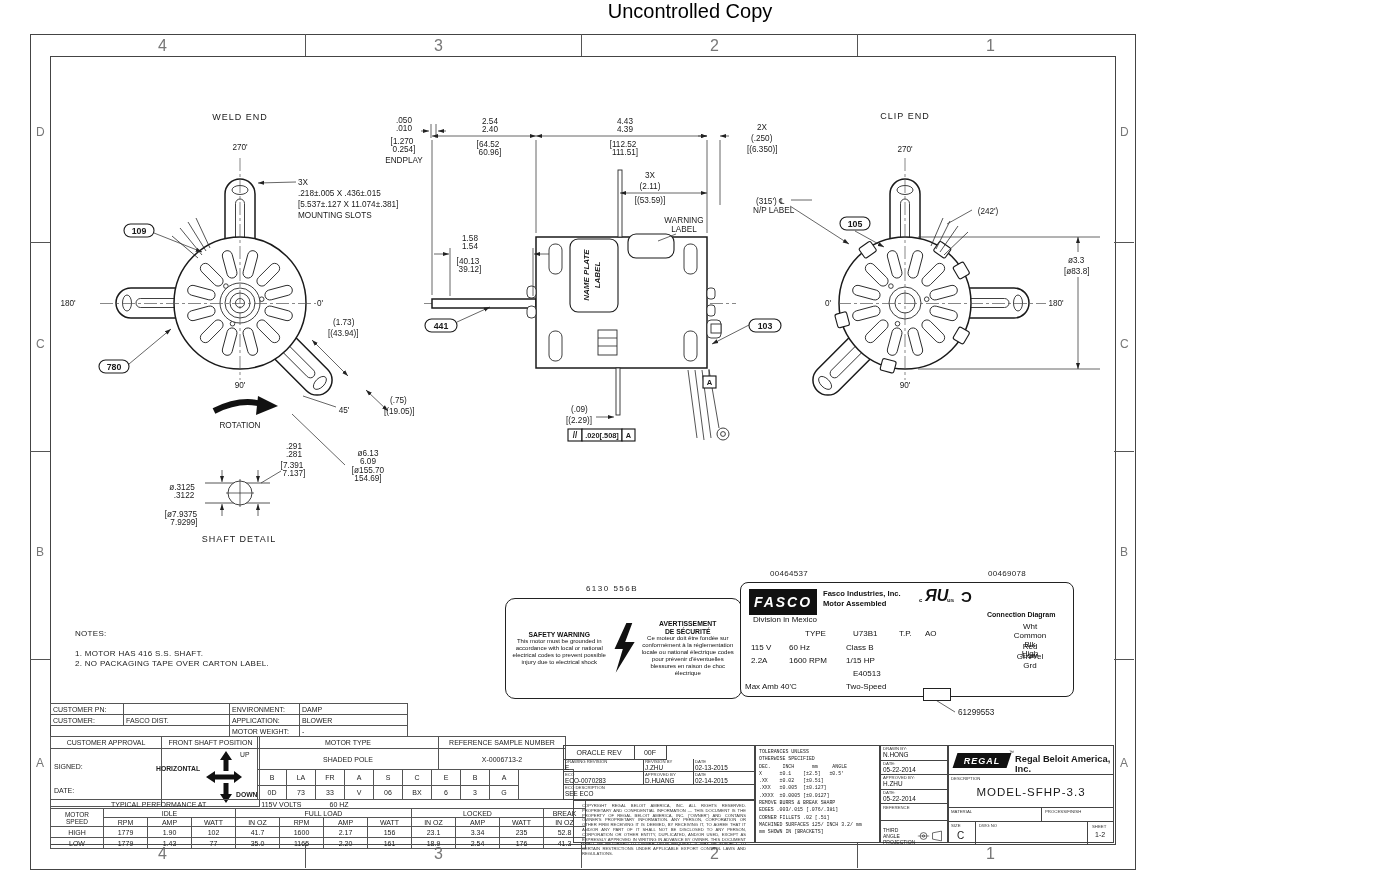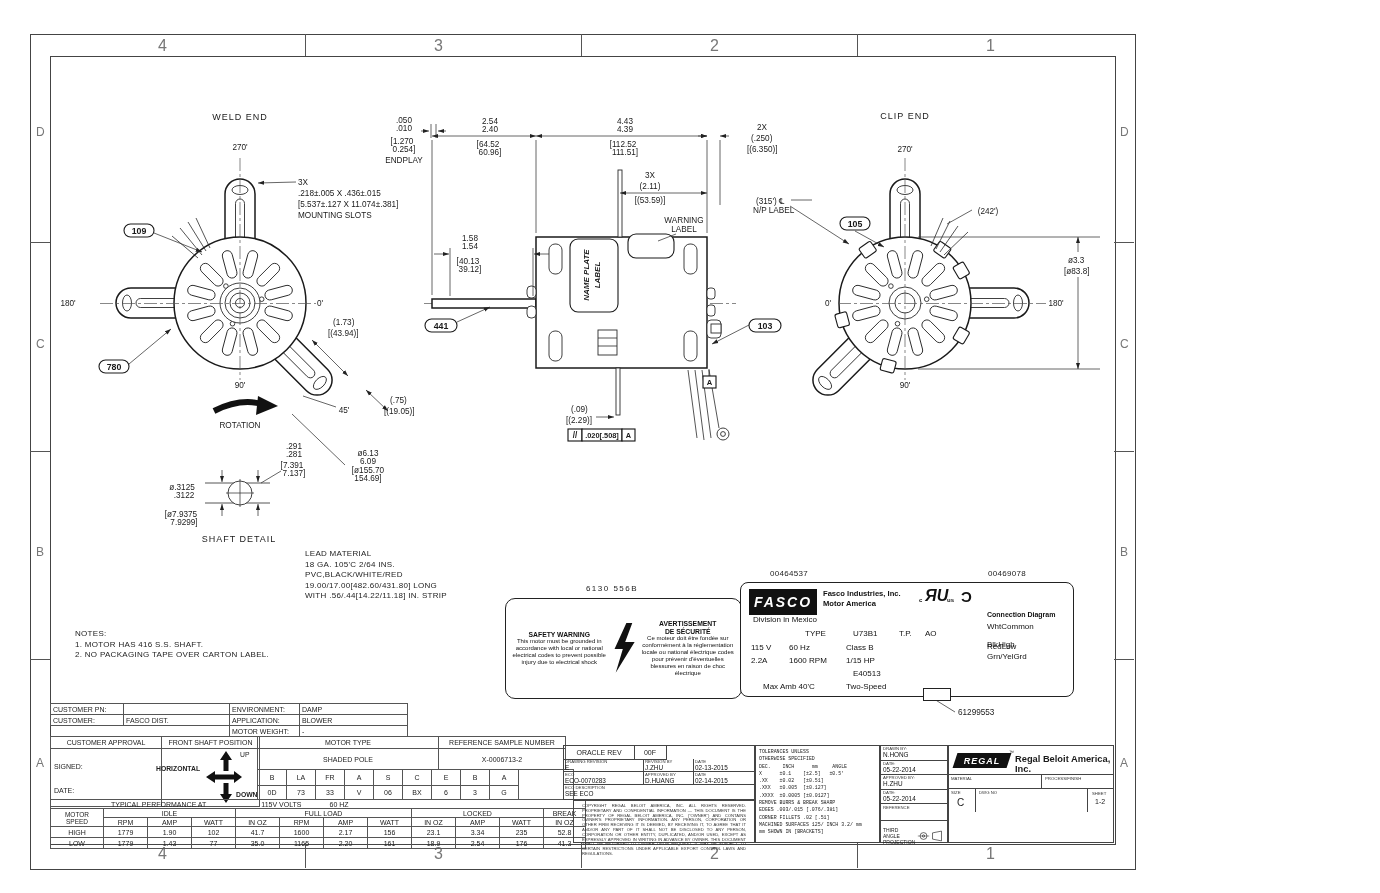--- a/index.html
+++ b/index.html
@@ -23,21 +23,21 @@
   td.lft{text-align:left;padding-left:2px;}
   
   .safety{border:1.3px solid #222;border-radius:10px;background:#fff;display:flex;align-items:center;padding:4px 6px;box-sizing:border-box;}
   .safety .col{flex:1;text-align:center;font-size:6px;line-height:7px;color:#111;}
   .safety .ttl{font-weight:bold;font-size:6.8px;line-height:7.5px;}
   
   .plate{border:1.2px solid #222;border-radius:8px;background:#fff;overflow:visible;}
   .plate span{position:absolute;font-size:8px;color:#111;white-space:pre;}
   .fasco-box{position:absolute;left:8px;top:6px;width:68px;height:26px;background:#111;display:flex;align-items:center;justify-content:center;}
   .fasco-box i{color:#fff;font-style:italic;font-weight:bold;font-size:14px;letter-spacing:2px;font-family:"Liberation Sans",sans-serif;}
-  .conn-row{position:absolute;display:flex;align-items:flex-start;width:86px;font-size:6.3px;}
+  .conn-row{position:absolute;display:flex;align-items:center;width:86px;font-size:6.3px;flex-direction:column;}
   .conn-row .ln{flex:1;border-top:1px solid #111;margin:0 2px;}
   .regal{position:absolute;left:6px;top:7px;width:54px;height:15px;background:#111;transform:skewX(-18deg);display:flex;align-items:center;justify-content:center;}
   .regal i{transform:skewX(18deg);color:#fff;font-weight:bold;font-style:italic;font-size:9px;letter-spacing:1px;}
   .tolline{font-family:"Liberation Mono","DejaVu Sans Mono",monospace;font-size:4.9px;line-height:7.3px;white-space:pre;color:#222;}
   .tiny-just{font-size:4.2px;line-height:4.8px;text-align:justify;color:#333;}
   
   svg text{font-family:"Liberation Sans","DejaVu Sans",sans-serif;fill:#1a1a1a;font-size:8.2px;}
   svg text.c{text-anchor:middle;}
   svg text.bal{font-size:8.8px;font-weight:bold;text-anchor:middle;}
   svg text.big{font-size:9px;letter-spacing:1px;}
@@ -48,20 +48,21 @@
   .ln{stroke:#2a2a2a;stroke-width:0.8;fill:none;}
   .cl{stroke:#555;stroke-width:0.7;stroke-dasharray:13 3 3 3;fill:none;}
   .dim{stroke:#333;stroke-width:0.75;fill:none;}
   .fcf{fill:#fff;stroke:#111;stroke-width:1.1;}
 </style>
 </head>
 <body>
 
 <div id="canvas">
 
+  <div class="abs page-title">Uncontrolled Copy</div>
 
   <div class="abs sheet-outer"></div>
   <div class="abs sheet-inner"></div>
 
   <div class="abs tick" style="left:305px;top:34px;width:1px;height:22px"></div>
   <div class="abs tick" style="left:581px;top:34px;width:1px;height:22px"></div>
   <div class="abs tick" style="left:857px;top:34px;width:1px;height:22px"></div>
   <div class="abs tick" style="left:305px;top:843px;width:1px;height:25px"></div>
   <div class="abs tick" style="left:581px;top:843px;width:1px;height:25px"></div>
   <div class="abs tick" style="left:857px;top:843px;width:1px;height:25px"></div>
@@ -448,31 +449,24 @@
       <text class="c" x="181" y="517">[ø7.9375</text>
       <text class="c" x="184" y="525">7.9299]</text>
       <text class="c big" x="239" y="542">SHAFT DETAIL</text>
 
       <text x="958" y="715">61299553</text>
     </g>
   </svg>
 
   <div class="abs" style="left:75px;top:629px;width:240px">
     <div class="cad">NOTES:</div>
-    <div class="cad" style="">1. MOTOR HAS 416 S.S. SHAFT.</div>
+    <div class="cad" style="margin-top:9px">1. MOTOR HAS 416 S.S. SHAFT.</div>
     <div class="cad">2. NO PACKAGING TAPE OVER CARTON LABEL.</div>
   </div>
 
-  <div class="abs" style="left:305px;top:549px">
-    <div class="cad">LEAD MATERIAL</div>
-    <div class="cad">18 GA. 105'C 2/64 INS.</div>
-    <div class="cad">PVC,BLACK/WHITE/RED</div>
-    <div class="cad">19.00/17.00[482.60/431.80] LONG</div>
-    <div class="cad">WITH .56/.44[14.22/11.18] IN. STRIP</div>
-  </div>
 
   <div class="abs cad" style="left:552px;top:584px;width:120px;text-align:center;letter-spacing:1.5px">6130 556B</div>
   <div class="abs safety" style="left:505px;top:598px;width:237px;height:101px">
     <div class="col">
       <div class="ttl">SAFETY WARNING</div>
       <div>This motor must be grounded in accordance with local or national electrical codes to prevent possible injury due to electrical shock</div>
     </div>
     <svg width="34" height="52" viewBox="0 0 24 44">
       <polygon points="14,0 4,22 11,22 5,42 21,16 13,16 19,0" fill="#111"></polygon>
     </svg>
@@ -483,38 +477,38 @@
     </div>
   </div>
 
   <div class="abs cad" style="left:770px;top:569px">00464537</div>
   <div class="abs cad" style="left:988px;top:569px">00469078</div>
   <div class="abs plate" style="left:740px;top:582px;width:332px;height:113px">
     <div class="fasco-box">
         <i>FASCO</i>
       </div>
     <span style="left:82px;top:6px;font-weight:bold;font-size:7.6px">Fasco Industries, Inc.</span>
-    <span style="left:82px;top:16px;font-weight:bold;font-size:7.6px">Motor America</span>
+    <span style="left:82px;top:16px;font-weight:bold;font-size:7.6px">Motor Assembled</span>
     <span style="left:178px;top:14px;font-size:6px;font-weight:bold">c</span>
     <span style="left:184px;top:4px;font-size:16px;font-weight:bold;font-style:italic">ЯU</span>
     <span style="left:206px;top:14px;font-size:6px;font-weight:bold">us</span>
     <span style="left:220px;top:5px;font-size:15px;font-weight:bold">Ɔ</span>
     <span style="left:12px;top:32px">Division in Mexico</span>
     <span style="left:64px;top:46px">TYPE</span>
     <span style="left:112px;top:46px">U73B1</span>
     <span style="left:158px;top:46px">T.P.</span>
     <span style="left:184px;top:46px">AO</span>
     <span style="left:10px;top:60px">115 V</span>
     <span style="left:48px;top:60px">60 Hz</span>
     <span style="left:105px;top:60px">Class B</span>
     <span style="left:10px;top:73px">2.2A</span>
     <span style="left:48px;top:73px">1600 RPM</span>
     <span style="left:105px;top:73px">1/15 HP</span>
     <span style="left:112px;top:86px">E40513</span>
-    <span style="left:22px;top:99px">Max Amb 40'C</span>
+    <span style="left:4px;top:99px">Max Amb 40'C</span>
     <span style="left:105px;top:99px">Two-Speed</span>
     <span style="left:246px;top:28px;font-weight:bold;font-size:7px">Connection Diagram</span>
     <div class="conn-row" style="left:246px;top:39px">
       <span style="position:static">Wht</span>
         <span class="ln"></span>
         <span style="position:static">Common</span>
     </div>
     <div class="conn-row" style="left:246px;top:57px">
       <span style="position:static">Blk</span>
         <span class="ln"></span>
@@ -771,20 +765,24 @@
   </div>
 
   <div class="abs" style="left:948px;top:745px;width:166px;height:98px;border:1px solid #444;box-sizing:border-box">
     <div style="position:relative;height:28px;border-bottom:1px solid #444">
       <div class="regal">
           <i>REGAL</i>
         </div>
       <span style="position:absolute;left:60px;top:3px;font-size:5px">™</span>
       <span style="position:absolute;left:66px;top:8px;font-weight:bold;font-size:9.3px">Regal Beloit America, Inc.</span>
     </div>
+    <div style="position:relative;height:32px;border-bottom:1px solid #444">
+      <span class="cell-lbl" style="position:absolute;left:2px;top:1px">DESCRIPTION</span>
+      <div style="position:absolute;left:0;top:11px;width:100%;text-align:center;font-size:11.5px;letter-spacing:1px">MODEL-SFHP-3.3</div>
+    </div>
     <div style="position:relative;height:13px;border-bottom:1px solid #444">
       <span class="cell-lbl" style="position:absolute;left:2px;top:1px">MATERIAL</span>
       <div style="position:absolute;left:92px;top:0;width:1px;height:13px;background:#444"></div>
       <span class="cell-lbl" style="position:absolute;left:96px;top:1px">PROCESS/FINISH</span>
     </div>
     <div style="position:relative;height:23px">
       <span class="cell-lbl" style="position:absolute;left:2px;top:1px">SIZE</span>
       <span style="position:absolute;left:8px;top:8px;font-size:10px">C</span>
       <div style="position:absolute;left:26px;top:0;width:1px;height:23px;background:#444"></div>
       <span class="cell-lbl" style="position:absolute;left:30px;top:1px">DWG NO</span>

